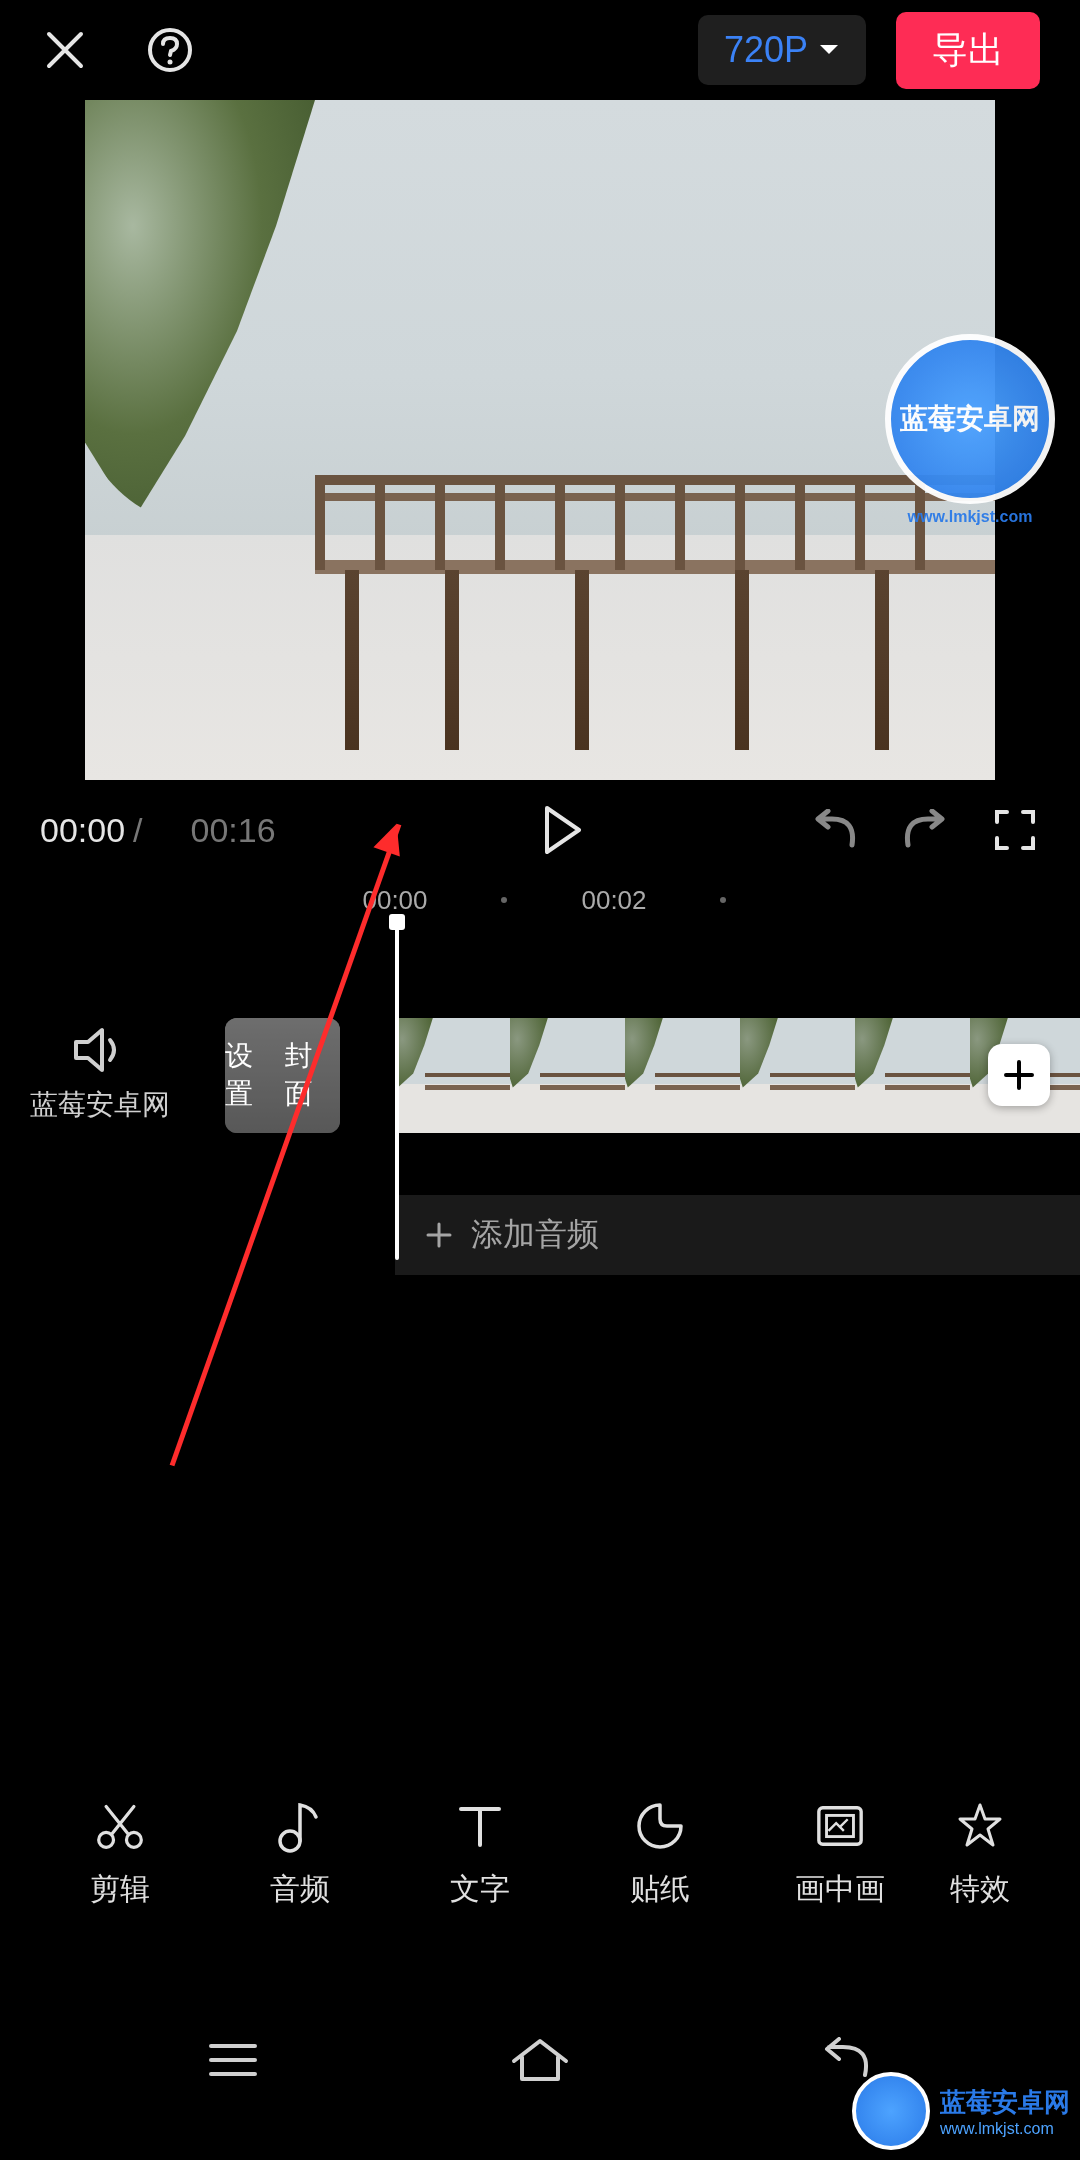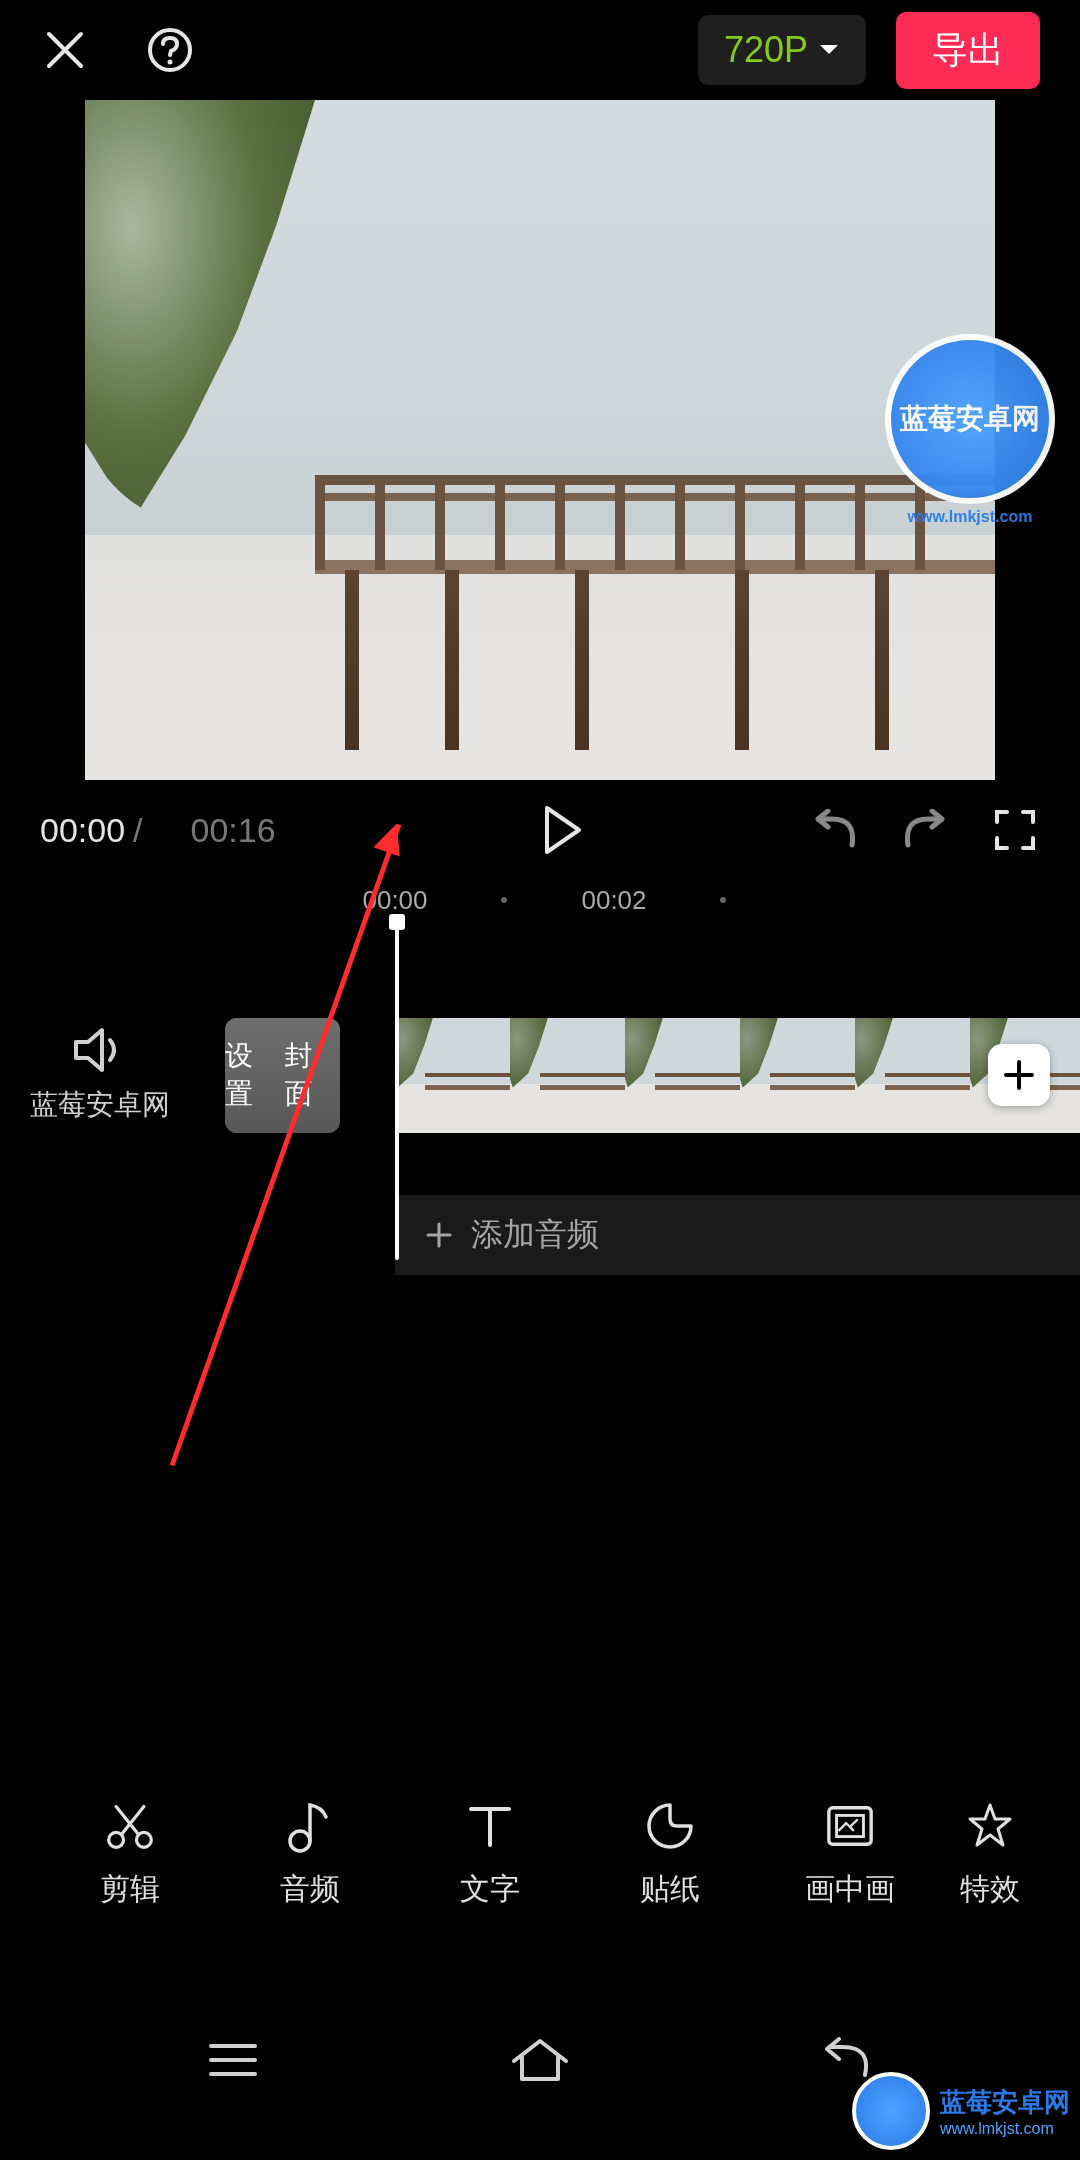--- a/index.html
+++ b/index.html
@@ -18,21 +18,21 @@
     display: flex;
     align-items: center;
     padding: 30px 40px;
     height: 100px;
   }
   .hdr-left { display: flex; align-items: center; gap: 55px; }
   .hdr-right { margin-left: auto; display: flex; align-items: center; gap: 30px; }
   .close-btn, .help-btn { width: 50px; height: 50px; display: flex; align-items: center; justify-content: center; }
   .resolution-selector {
     background: #1f1f1f;
-    color: #84cc16;
+    color: #3b82f6;
     font-size: 36px;
     padding: 14px 26px;
     border-radius: 10px;
     display: flex;
     align-items: center;
     gap: 10px;
     margin-left: 46px;
   }
   .export-btn {
     background: #fe2c55;
@@ -195,21 +195,21 @@
   }
 
   
   .bottom-tools {
     position:absolute;
     bottom:220px;
     left:0; right:0;
     height:170px;
     display:flex;
     align-items:center;
-    padding: 0 40px;
+    padding: 0 30px;
     overflow:hidden;
   }
   .tool-item {
     flex: 0 0 180px;
     display:flex;
     flex-direction:column;
     align-items:center;
     gap:18px;
   }
   .tool-item.partial { flex: 0 0 100px; }

